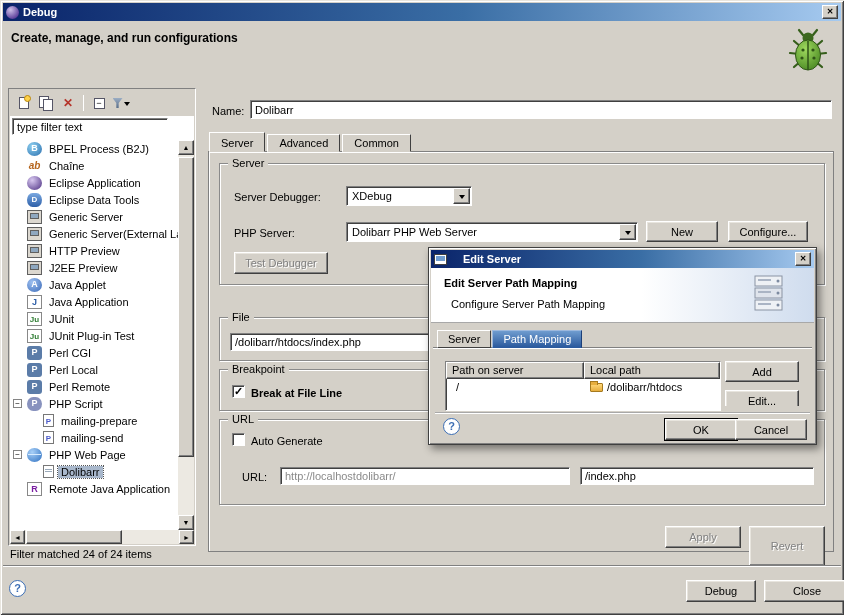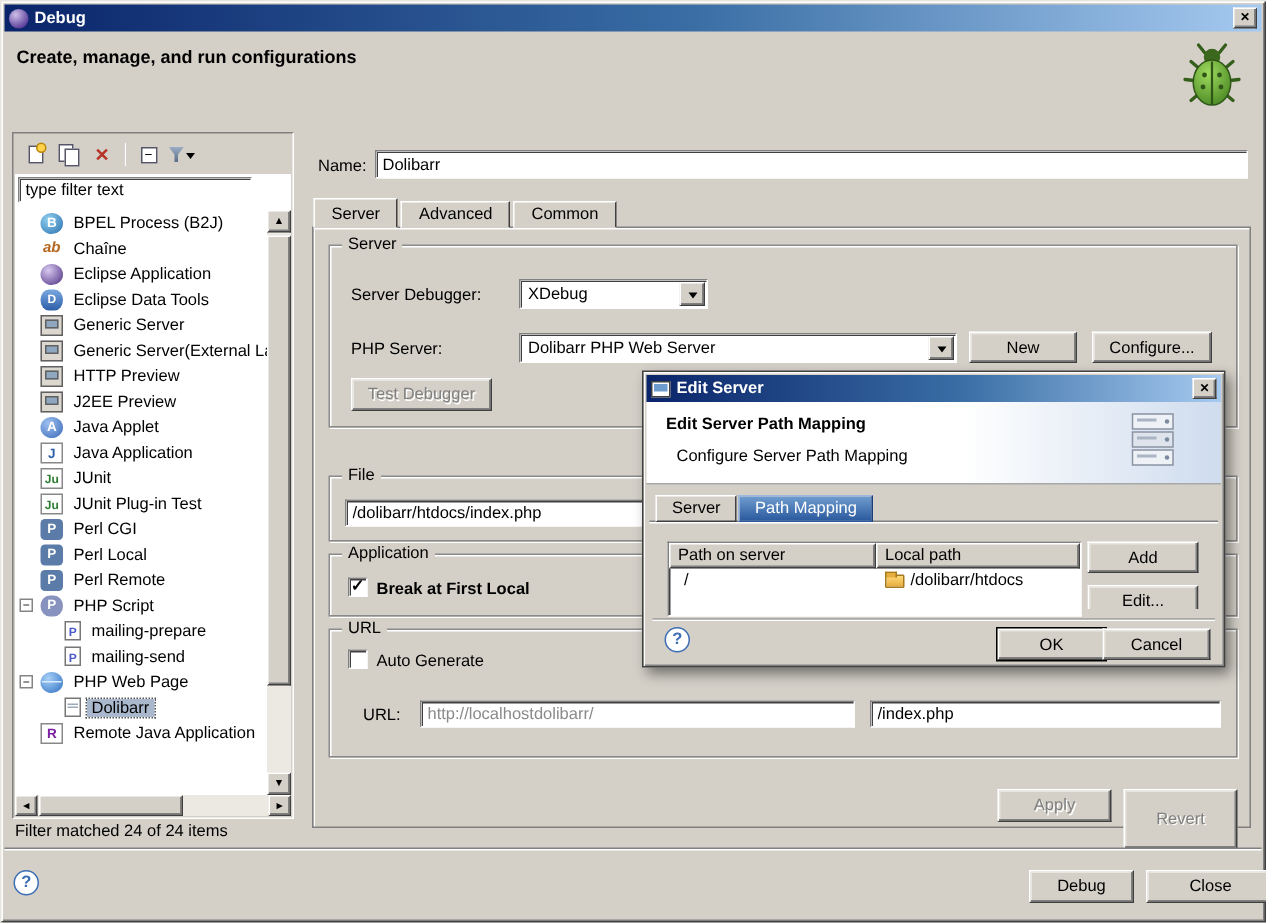--- a/index.html
+++ b/index.html
@@ -89,21 +89,21 @@
 .cbtn::after{content:'';border:3px solid transparent;border-top:4px solid #000;margin-top:4px}
 .cb{position:absolute;width:13px;height:13px;background:#fff;border:1px solid;border-color:#808080 #fff #fff #808080;
   box-shadow:inset 1px 1px 0 #404040;font-size:11px;line-height:11px;text-align:center;font-weight:bold}
 .f-sep{position:absolute;left:3px;right:3px;top:565px;height:2px;border-top:1px solid #808080;border-bottom:1px solid #fff}
 .help{width:17px;height:17px;border-radius:50%;background:#fff;border:1px solid #3c6eb4;color:#3c6eb4;font-weight:bold;
   text-align:center;line-height:15px;cursor:default}
 
 .dialog{position:absolute;left:428px;top:247px;width:389px;height:198px;background:#d4d0c8;border:1px solid #404040;
   box-shadow:inset 1px 1px 0 #fff,inset -1px -1px 0 #808080,3px 4px 8px rgba(0,0,0,.45);z-index:10}
 .d-titlebar{position:absolute;left:2px;top:2px;right:2px;height:18px;
-  background:linear-gradient(90deg,#0a246a 0%,#3a6ea5 55%,#a6caf0 100%);display:flex;align-items:center;gap:4px;padding:0 3px}
+  background:linear-gradient(90deg,#0a246a 0%,#3a6ea5 55%,#a6caf0 100%);display:flex;align-items:center;gap:16px;padding:0 3px}
 .d-ico{width:13px;height:11px;background:#fff;border:1px solid #404040;position:relative;flex:none}
 .d-ico::after{content:'';position:absolute;inset:1px 1px 3px 1px;background:#6f9ccf}
 .d-header{position:absolute;left:2px;top:20px;right:2px;height:55px;background:linear-gradient(90deg,#fff 55%,#cfdcee);border-bottom:1px solid #a8a8a8}
 .d-htitle{position:absolute;left:13px;top:9px;font-weight:bold}
 .d-hsub{position:absolute;left:20px;top:30px}
 .d-simg{position:absolute;right:28px;top:3px}
 .d-tabs{position:absolute;left:8px;top:82px;display:flex;z-index:2}
 .d-tab{height:18px;padding:2px 10px 0;background:#d4d0c8;border:1px solid;border-color:#fff #404040 #404040 #fff;margin-right:1px}
 .d-tab.active{background:linear-gradient(180deg,#6f9ccf,#2b5a9e);color:#fff;border-color:#9cb8dd #1d3f78 #2b5a9e #9cb8dd}
 .d-tabline{position:absolute;left:4px;right:4px;top:99px;border-top:1px solid #808080;box-shadow:0 1px 0 #fff}
@@ -335,23 +335,23 @@
       <button class="btn abs" style="left:508px;top:57px;width:80px;height:21px">Configure...</button>
       <button class="btn disabled abs" style="left:14px;top:88px;width:94px;height:22px">Test Debugger</button>
     </div>
 
     <div class="group" style="left:10px;top:165px;width:606px;height:44px">
       <span class="legend">File</span>
       <input class="field abs" style="left: 10px; top: 15px; width: 584px; height: 18px;" value="/dolibarr/htdocs/index.php">
     </div>
 
     <div class="group" style="left:10px;top:217px;width:606px;height:42px">
-      <span class="legend">Application</span>
+      <span class="legend">Breakpoint</span>
       <span class="cb" style="left:12px;top:15px">✓</span>
-      <span class="abs" style="left:31px;top:17px;font-weight:bold">Break at First Local</span>
+      <span class="abs" style="left:31px;top:17px;font-weight:bold">Break at File Line</span>
     </div>
 
     <div class="group" style="left:10px;top:267px;width:606px;height:86px">
       <span class="legend">URL</span>
       <span class="cb" style="left:12px;top:13px"></span>
       <span class="abs" style="left:31px;top:15px">Auto Generate</span>
       <span class="abs" style="left:22px;top:51px">URL:</span>
       <input class="field dim abs" style="left: 60px; top: 47px; width: 290px; height: 18px;" value="http://localhostdolibarr/">
       <input class="field abs" style="left: 360px; top: 47px; width: 234px; height: 18px;" value="/index.php">
     </div>

